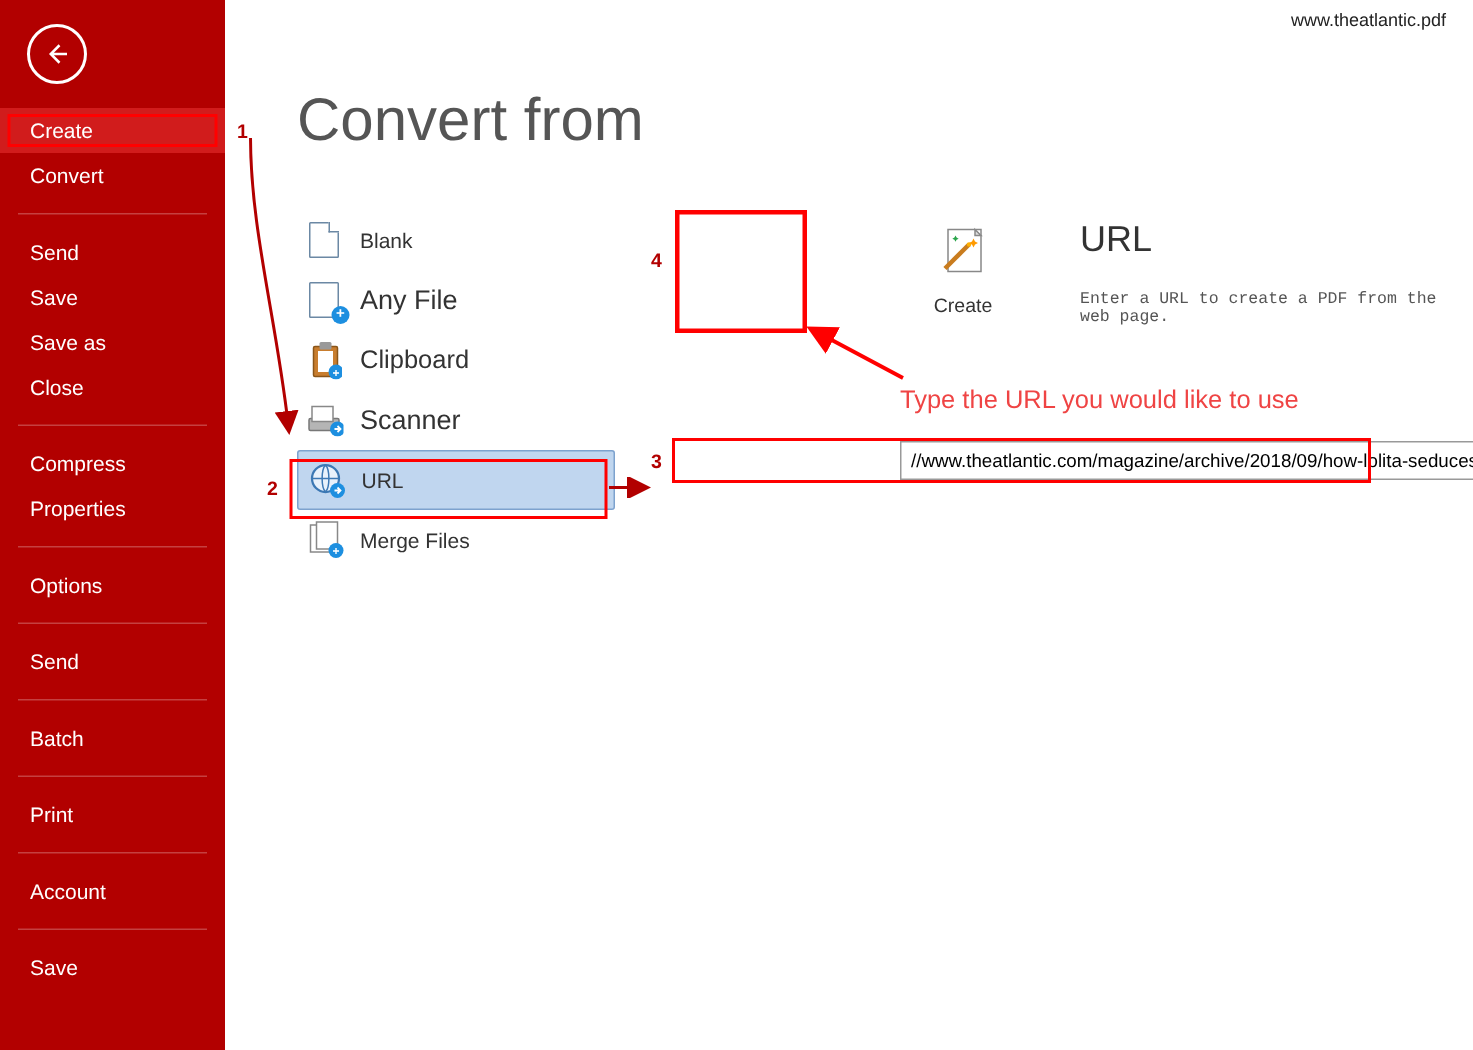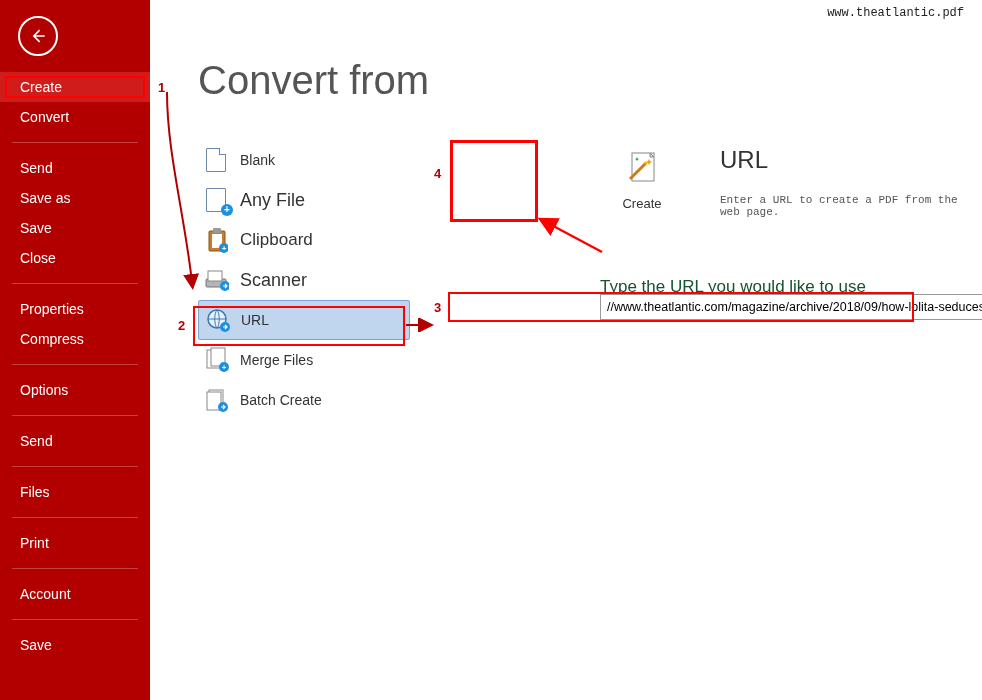--- a/index.html
+++ b/index.html
@@ -6,35 +6,35 @@
   body { font-family: "Segoe UI", Arial, sans-serif; font-size: 13px; color: #222; background: #fff; width: 982px; height: 700px; overflow: hidden; position: relative; }
   .sidebar { position: absolute; left: 0; top: 0; width: 150px; height: 700px; background: #b20000; color: #fff; }
   .back-circle { width: 40px; height: 40px; border: 2px solid #fff; border-radius: 50%; margin: 16px 0 16px 18px; display: flex; align-items: center; justify-content: center; cursor: pointer; }
   .back-circle svg { width: 20px; height: 20px; stroke: #fff; fill: none; stroke-width: 2; }
   .side-item { padding: 7px 12px 7px 20px; font-size: 14px; cursor: pointer; }
   .side-item.selected { background: #d11c1c; }
   .side-sep { height: 1px; background: rgba(255,255,255,0.25); margin: 10px 12px; }
   .ann-create { position: absolute; left:5px; top:76px; width:140px; height:22px; border:2px solid #ff0000; pointer-events:none; }
   .ann-num { position:absolute; color:#b20000; font-weight:bold; font-size:13px; }
   .main { position:absolute; left:150px; top:0; right:0; bottom:0; background:#fff; }
-  .filename { position:absolute; top:6px; right:18px; font-size:12px; color:#222;font-family:Liberation Mono, monospace; }
+  .filename { position:absolute; top:6px; right:18px; font-size:12px; color:#222; }
   .page-title { position:absolute; left:48px; top:58px; font-size:40px; font-weight:300; color:#555; }
   .source-list { position:absolute; left:48px; top:140px; width:212px; }
   .src-item { display:flex; align-items:center; height:40px; padding-left:6px; border-radius:2px; cursor:pointer; }
   .src-item .icn { width:26px; height:26px; margin-right:10px; display:flex; align-items:center; justify-content:center; }
   .src-item.selected { background:#c0d6ef; border:1px solid #7da2ce; }
   .ann-url { position:absolute; left:193px; top:306px; width:212px; height:40px; border:2px solid #ff0000; pointer-events:none; }
   .right-pane { position:absolute; left:450px; top:142px; right:20px; }
   .create-btn { width:84px; height:78px; background:#fff; display:flex; flex-direction:column; align-items:center; justify-content:center; cursor:pointer; }
   .create-btn .icn { margin-bottom:6px; }
   .create-btn .lbl { font-size:13px; color:#333; }
   .ann-create-btn { position:absolute; left:450px; top:140px; width:88px; height:82px; border:3px solid #ff0000; pointer-events:none; }
   .url-heading { position:absolute; left:120px; top:4px; font-size:24px; font-weight:400; color:#333; }
   .url-desc { position:absolute; left:120px; top:52px; font-size:11px; color:#555;font-family:Liberation Mono, monospace; }
-  .url-prompt { position:absolute; left:0px; top:115px; font-size:17px; color:#14532d;margin-top:20px; }
+  .url-prompt { position:absolute; left:0px; top:115px; font-size:17px; color:#ef4444; }
   .url-input-wrap { position:absolute; left:0px; top:152px; width:458px; }
   .url-input { width:100%; height:26px; border:1px solid #999; padding:2px 6px; font-size:12.5px; font-family:inherit; }
   .ann-input { position:absolute; left:448px; top:292px; width:466px; height:30px; border:2px solid #ff0000; pointer-events:none; }
   
   .arrow-svg { position:absolute; pointer-events:none; }
   
   .doc-icon { width:20px; height:24px; border:1.5px solid #6b88a4; border-radius:1px; position:relative; background:#fff; }
   .doc-icon.blank .corner { position:absolute; right:-1px; top:-1px; width:7px; height:7px; background:#fff; border-left:1.5px solid #6b88a4; border-bottom:1.5px solid #6b88a4; }
   .blue-plus { position:absolute; right:-5px; bottom:-4px; width:12px; height:12px; border-radius:50%; background:#1d8fe0; color:#fff; font-size:10px; line-height:12px; text-align:center; font-weight:bold; }
 </style>
@@ -45,32 +45,32 @@
   <div class="back-circle">
     <svg viewBox="0 0 24 24">
         <path d="M14 5l-7 7 7 7M7 12h13"></path>
       </svg>
   </div>
   <div id="side-items">
       <div class="side-item selected">Create</div>
       <div class="side-item">Convert</div>
       <div class="side-sep"></div>
       <div class="side-item">Send</div>
+      <div class="side-item">Save</div>
       <div class="side-item">Save as</div>
-      <div class="side-item">Save</div>
       <div class="side-item">Close</div>
       <div class="side-sep"></div>
+      <div class="side-item">Compress</div>
       <div class="side-item">Properties</div>
-      <div class="side-item">Compress</div>
       <div class="side-sep"></div>
       <div class="side-item">Options</div>
       <div class="side-sep"></div>
       <div class="side-item">Send</div>
       <div class="side-sep"></div>
-      <div class="side-item">Files</div>
+      <div class="side-item">Batch</div>
       <div class="side-sep"></div>
       <div class="side-item">Print</div>
       <div class="side-sep"></div>
       <div class="side-item">Account</div>
       <div class="side-sep"></div>
       <div class="side-item">Save</div>
     </div>
 </div>
 
 <div class="main">
@@ -134,31 +134,20 @@
       <div class="src-item">
         <div class="icn">
           <svg width="26" height="26" viewBox="0 0 26 26">
             <rect x="3" y="3" width="14" height="18" fill="#fff" stroke="#888"></rect>
             <rect x="7" y="1" width="14" height="18" fill="#fff" stroke="#888"></rect>
             <circle cx="20" cy="20" r="5" fill="#1d8fe0"></circle>
             <text x="20" y="23" font-size="8" fill="#fff" text-anchor="middle" font-weight="bold">+</text>
           </svg>
         </div>
         <span style="font-size: 14px; color: rgb(51, 51, 51); text-align: center;">Merge Files</span>
-      </div>
-      <div class="src-item">
-        <div class="icn">
-          <svg width="26" height="26" viewBox="0 0 26 26">
-            <rect x="5" y="3" width="14" height="18" fill="#fff" stroke="#888"></rect>
-            <rect x="3" y="5" width="14" height="18" fill="#fff" stroke="#888"></rect>
-            <circle cx="19" cy="20" r="5" fill="#1d8fe0"></circle>
-            <path d="M17 20h4M19 18l2 2-2 2" stroke="#fff" stroke-width="1.2" fill="none"></path>
-          </svg>
-        </div>
-        <span style="font-size: 14px; color: rgb(51, 51, 51);">Batch Create</span>
       </div>
     </div>
 
   <div class="right-pane">
     <div class="create-btn">
       <div class="icn">
         <svg width="36" height="36" viewBox="0 0 36 36">
           <rect x="8" y="2" width="22" height="28" fill="#fff" stroke="#888" stroke-width="1"></rect>
           <path d="M26 2l4 4h-4z" fill="#ddd" stroke="#888" stroke-width="1"></path>
           <line x1="6" y1="28" x2="22" y2="12" stroke="#c97c1e" stroke-width="3"></line>

